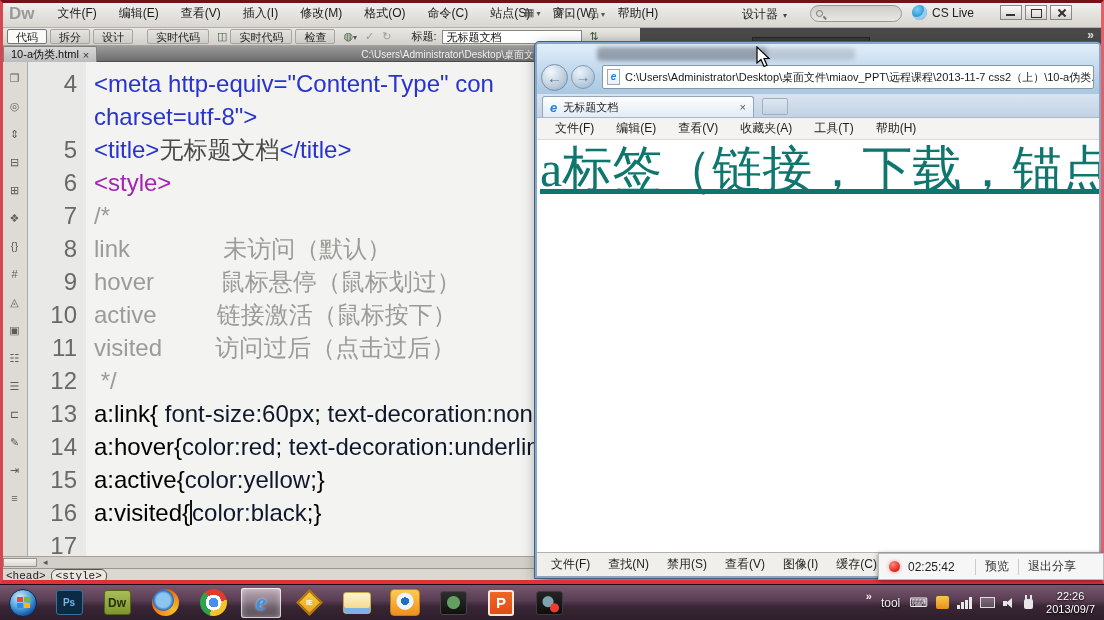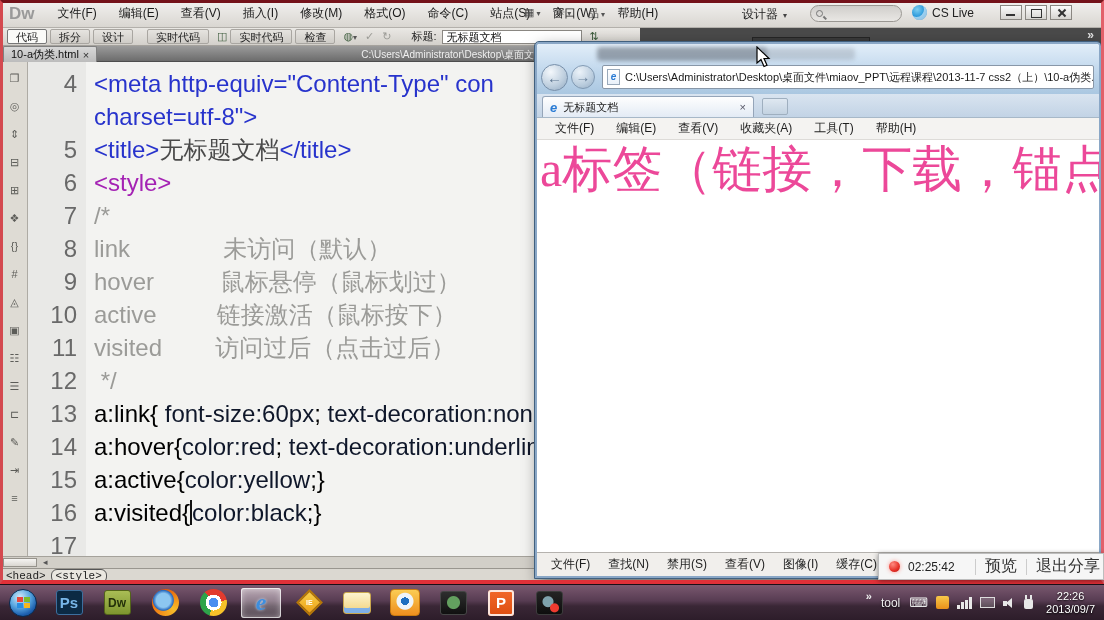--- a/index.html
+++ b/index.html
@@ -116,37 +116,37 @@
   .share-border{position:absolute;left:0;top:0;width:1104px;height:584px;z-index:6;pointer-events:none;
     border-top:3px solid #74121a;border-left:3px solid #d4494f;border-right:3px solid #e2606a;border-bottom:4px solid #e03038;}
 
   
   .rec{position:absolute;left:878px;top:553px;width:226px;height:27px;background:#f6f6f6;border:1px solid #bdbdbd;
     box-shadow:0 1px 5px rgba(0,0,0,.45);display:flex;align-items:center;z-index:7;}
   .rec-dot{width:11px;height:11px;border-radius:50%;flex:0 0 auto;
     background:radial-gradient(circle at 35% 30%,#ff8a80,#e53027 60%,#b21610);box-shadow:0 0 4px #ff9890;margin:0 8px 0 10px;}
   .rec-time{font-size:12px;color:#222;width:58px;}
   .rec-sep{width:1px;height:16px;background:#ccc;margin:0 9px;}
-  .rec-btn{font-size:16px;color:#333;}
+  .rec-btn{font-size:12px;color:#333;}
 
   
   .taskbar{position:absolute;left:0;top:584px;width:1104px;height:36px;z-index:8;display:flex;align-items:center;
     background:linear-gradient(#7a586f,#573c52 45%,#3a2736 60%,#2d1d2a);border-top:1px solid #190f17;}
   .tb-cell{width:40px;height:30px;border-radius:3px;display:flex;align-items:center;justify-content:center;margin-left:8px;flex:0 0 auto;}
   .tb-cell.active{background:linear-gradient(rgba(255,255,255,.5),rgba(255,255,255,.16));
     box-shadow:inset 0 0 0 1px rgba(255,255,255,.65),inset 0 0 7px rgba(255,255,255,.55);}
   .tb-cell.startcell{width:36px;margin-left:5px;}
   .orb{width:28px;height:28px;border-radius:50%;border:1px solid #082b52;display:grid;grid-template-columns:6px 6px;gap:1px;place-content:center;
     background:radial-gradient(circle at 38% 28%,#d2eafb,#58a6e0 42%,#1d5fae 72%,#0b3a74);}
   .q{width:6px;height:5px;display:block;}
   .q1{background:#e8453c;} .q2{background:#7cbb2a;} .q3{background:#2a8de0;} .q4{background:#f5b71f;}
   .appico{display:flex;align-items:center;justify-content:center;}
   .glyph{font-style:normal;}
   .app-photoshop{width:27px;height:25px;border-radius:3px;background:#0c2a44;border:1px solid #3d6f9e;}
-  .app-photoshop .glyph{color:#79b6e8;font-size:15px;font-weight:bold;}
+  .app-photoshop .glyph{color:#79b6e8;font-size:10px;font-weight:bold;}
   .app-dreamweaver{width:27px;height:25px;border-radius:3px;background:linear-gradient(#a9bd55,#7e952f);border:1px solid #53641a;}
   .app-dreamweaver .glyph{color:#24300a;font-size:12px;font-weight:bold;}
   .app-firefox{width:27px;height:27px;border-radius:50%;
     background:radial-gradient(circle at 42% 42%,#8cc6f0 0 7px,#2a6bbd 10px,rgba(42,107,189,0) 11px),
       conic-gradient(from 130deg,#f7bc2a,#ef7310 35%,#dd4d08 60%,#f7a41e 90%,#f7bc2a);}
   .app-chrome{width:27px;height:27px;border-radius:50%;
     background:radial-gradient(circle,#4a8ef0 0 5px,#fff 5px 8px,rgba(0,0,0,0) 8px),
       conic-gradient(from -40deg,#e23b2e 0 33%,#f7c329 0 66%,#2ea44a 0 100%);}
   .app-internet-explorer .glyph{font-size:24px;font-style:italic;color:#3e8ede;text-shadow:0 0 3px #bcd8f5;font-family:"Liberation Serif",serif;font-weight:bold;}
   .app-ietester{width:19px;height:19px;transform:rotate(45deg);background:linear-gradient(135deg,#f8cf4a,#eda117);border:2px solid #b57708;}
@@ -324,21 +324,21 @@
     </div>
     <div class="ie-menu" id="ie-menus">
         <span class="ie-menu-item">文件(F)</span>
         <span class="ie-menu-item">编辑(E)</span>
         <span class="ie-menu-item">查看(V)</span>
         <span class="ie-menu-item">收藏夹(A)</span>
         <span class="ie-menu-item">工具(T)</span>
         <span class="ie-menu-item">帮助(H)</span>
       </div>
     <div class="ie-body">
-      <a class="ie-link" style="color: #ec4899;">a标签（链接，下载，锚点</a>
+      <a class="ie-link" style="color: #0f766e; text-decoration: underline;">a标签（链接，下载，锚点</a>
     </div>
     <div class="ie-dev" id="ie-dev">
         <span class="dev-item">文件(F)</span>
         <span class="dev-item">查找(N)</span>
         <span class="dev-item">禁用(S)</span>
         <span class="dev-item">查看(V)</span>
         <span class="dev-item">图像(I)</span>
         <span class="dev-item">缓存(C)</span>
         <span class="dev-item">工具(T)</span>
         <span class="dev-item">验证(A)</span>

